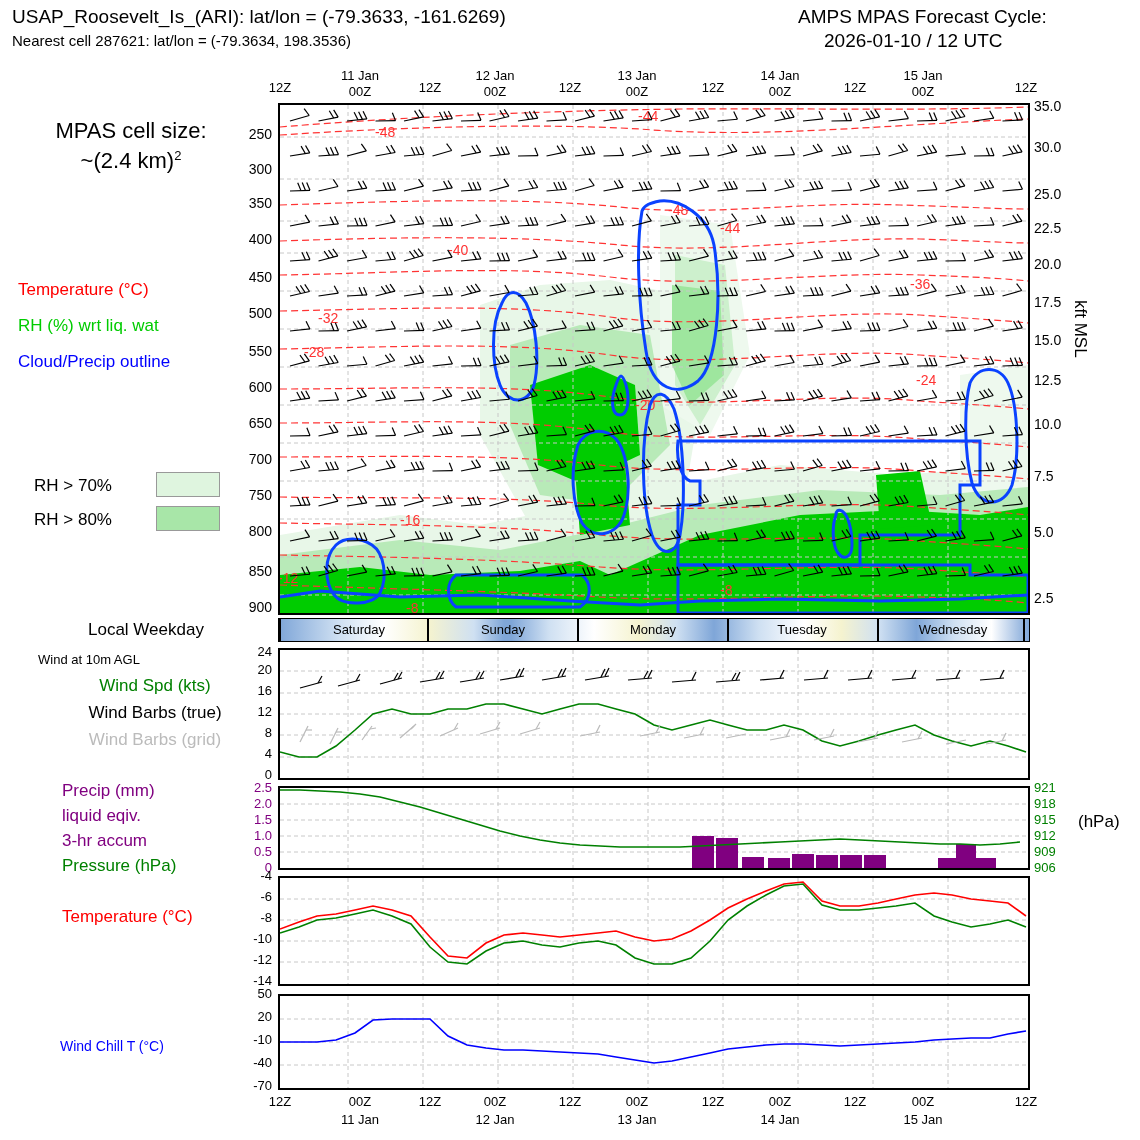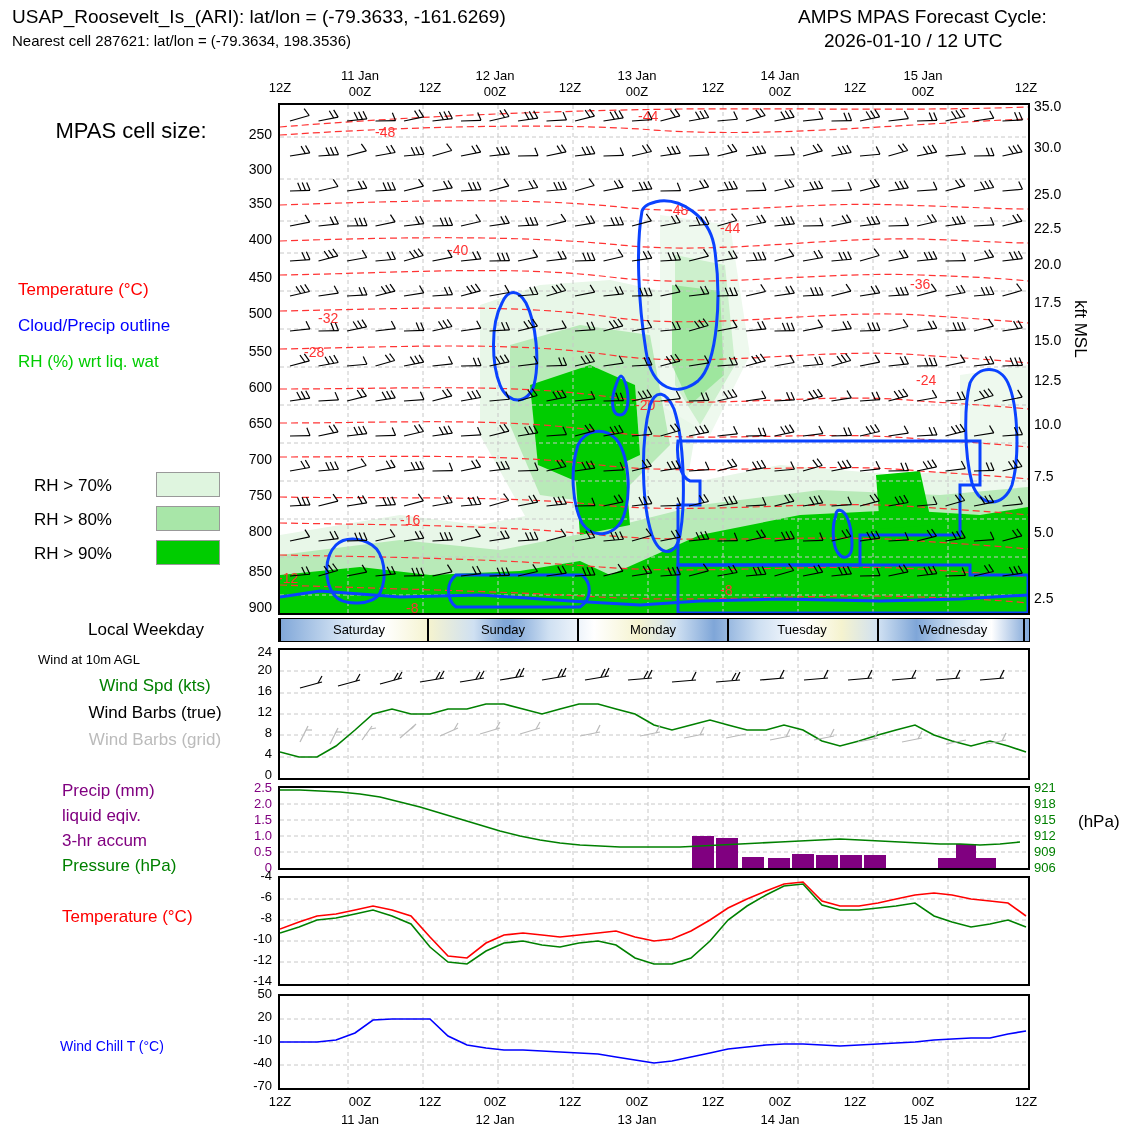--- a/index.html
+++ b/index.html
@@ -15,40 +15,39 @@
 </head>
 <body>
 
 <div class="abs hdr" style="left:12px;top:6px;">USAP_Roosevelt_Is_(ARI): lat/lon = (-79.3633, -161.6269)</div>
 <div class="abs hdr-sub" style="left:12px;top:32px;">Nearest cell 287621: lat/lon = (-79.3634, 198.3536)</div>
 <div class="abs hdr" style="left:798px;top:6px;">AMPS MPAS Forecast Cycle:</div>
 <div class="abs hdr" style="left:824px;top:30px;">2026-01-10 / 12 UTC</div>
 
 <div class="abs" style="left:18px;top:118px;width:226px;text-align:center;font-size:22px;">
   <div>MPAS cell size:</div>
+  <div style="margin-top:4px;">
+    <span>~(2.4 km)</span><sup style="font-size:13px;">2</sup>
+  </div>
 </div>
 
 <div class="abs" style="left:18px;top:272px;width:230px;font-size:17px;line-height:36px;">
   <div style="color:#ff0000;">Temperature (°C)</div>
+  <div style="color:#00cc00;">RH (%) wrt liq. wat</div>
   <div style="color:#0000ff;">Cloud/Precip outline</div>
-  <div style="color:#00cc00;">RH (%) wrt liq. wat</div>
 </div>
 
 <div class="abs" style="left:34px;top:470px;width:216px;">
   <div style="position:relative;height:34px;">
     <span class="abs" style="left:0;top:6px;font-size:17px;">RH &gt; 70%</span>
     <span class="abs rhbox" style="left:122px;top:2px;background:#dff5df;"></span>
   </div>
   <div style="position:relative;height:34px;">
     <span class="abs" style="left:0;top:6px;font-size:17px;">RH &gt; 80%</span>
     <span class="abs rhbox" style="left:122px;top:2px;background:#a8e6a8;"></span>
-  </div>
-  <div style="position:relative;height:34px;">
-    <span class="abs" style="left:0;top:6px;font-size:17px;">RH &gt; 90%</span>
-    <span class="abs rhbox" style="left:122px;top:2px;background:#00cc00;"></span>
   </div>
 </div>
 
 <div class="abs" style="left:88px;top:620px;font-size:17px;">Local Weekday</div>
 
 <div class="abs" style="left:38px;top:652px;font-size:13px;">Wind at 10m AGL</div>
 <div class="abs" style="left:60px;top:672px;font-size:17px;line-height:27px;text-align:center;width:190px;">
   <div style="color:#008000;">Wind Spd (kts)</div>
   <div style="color:#000;">Wind Barbs (true)</div>
   <div style="color:#bbbbbb;">Wind Barbs (grid)</div>

